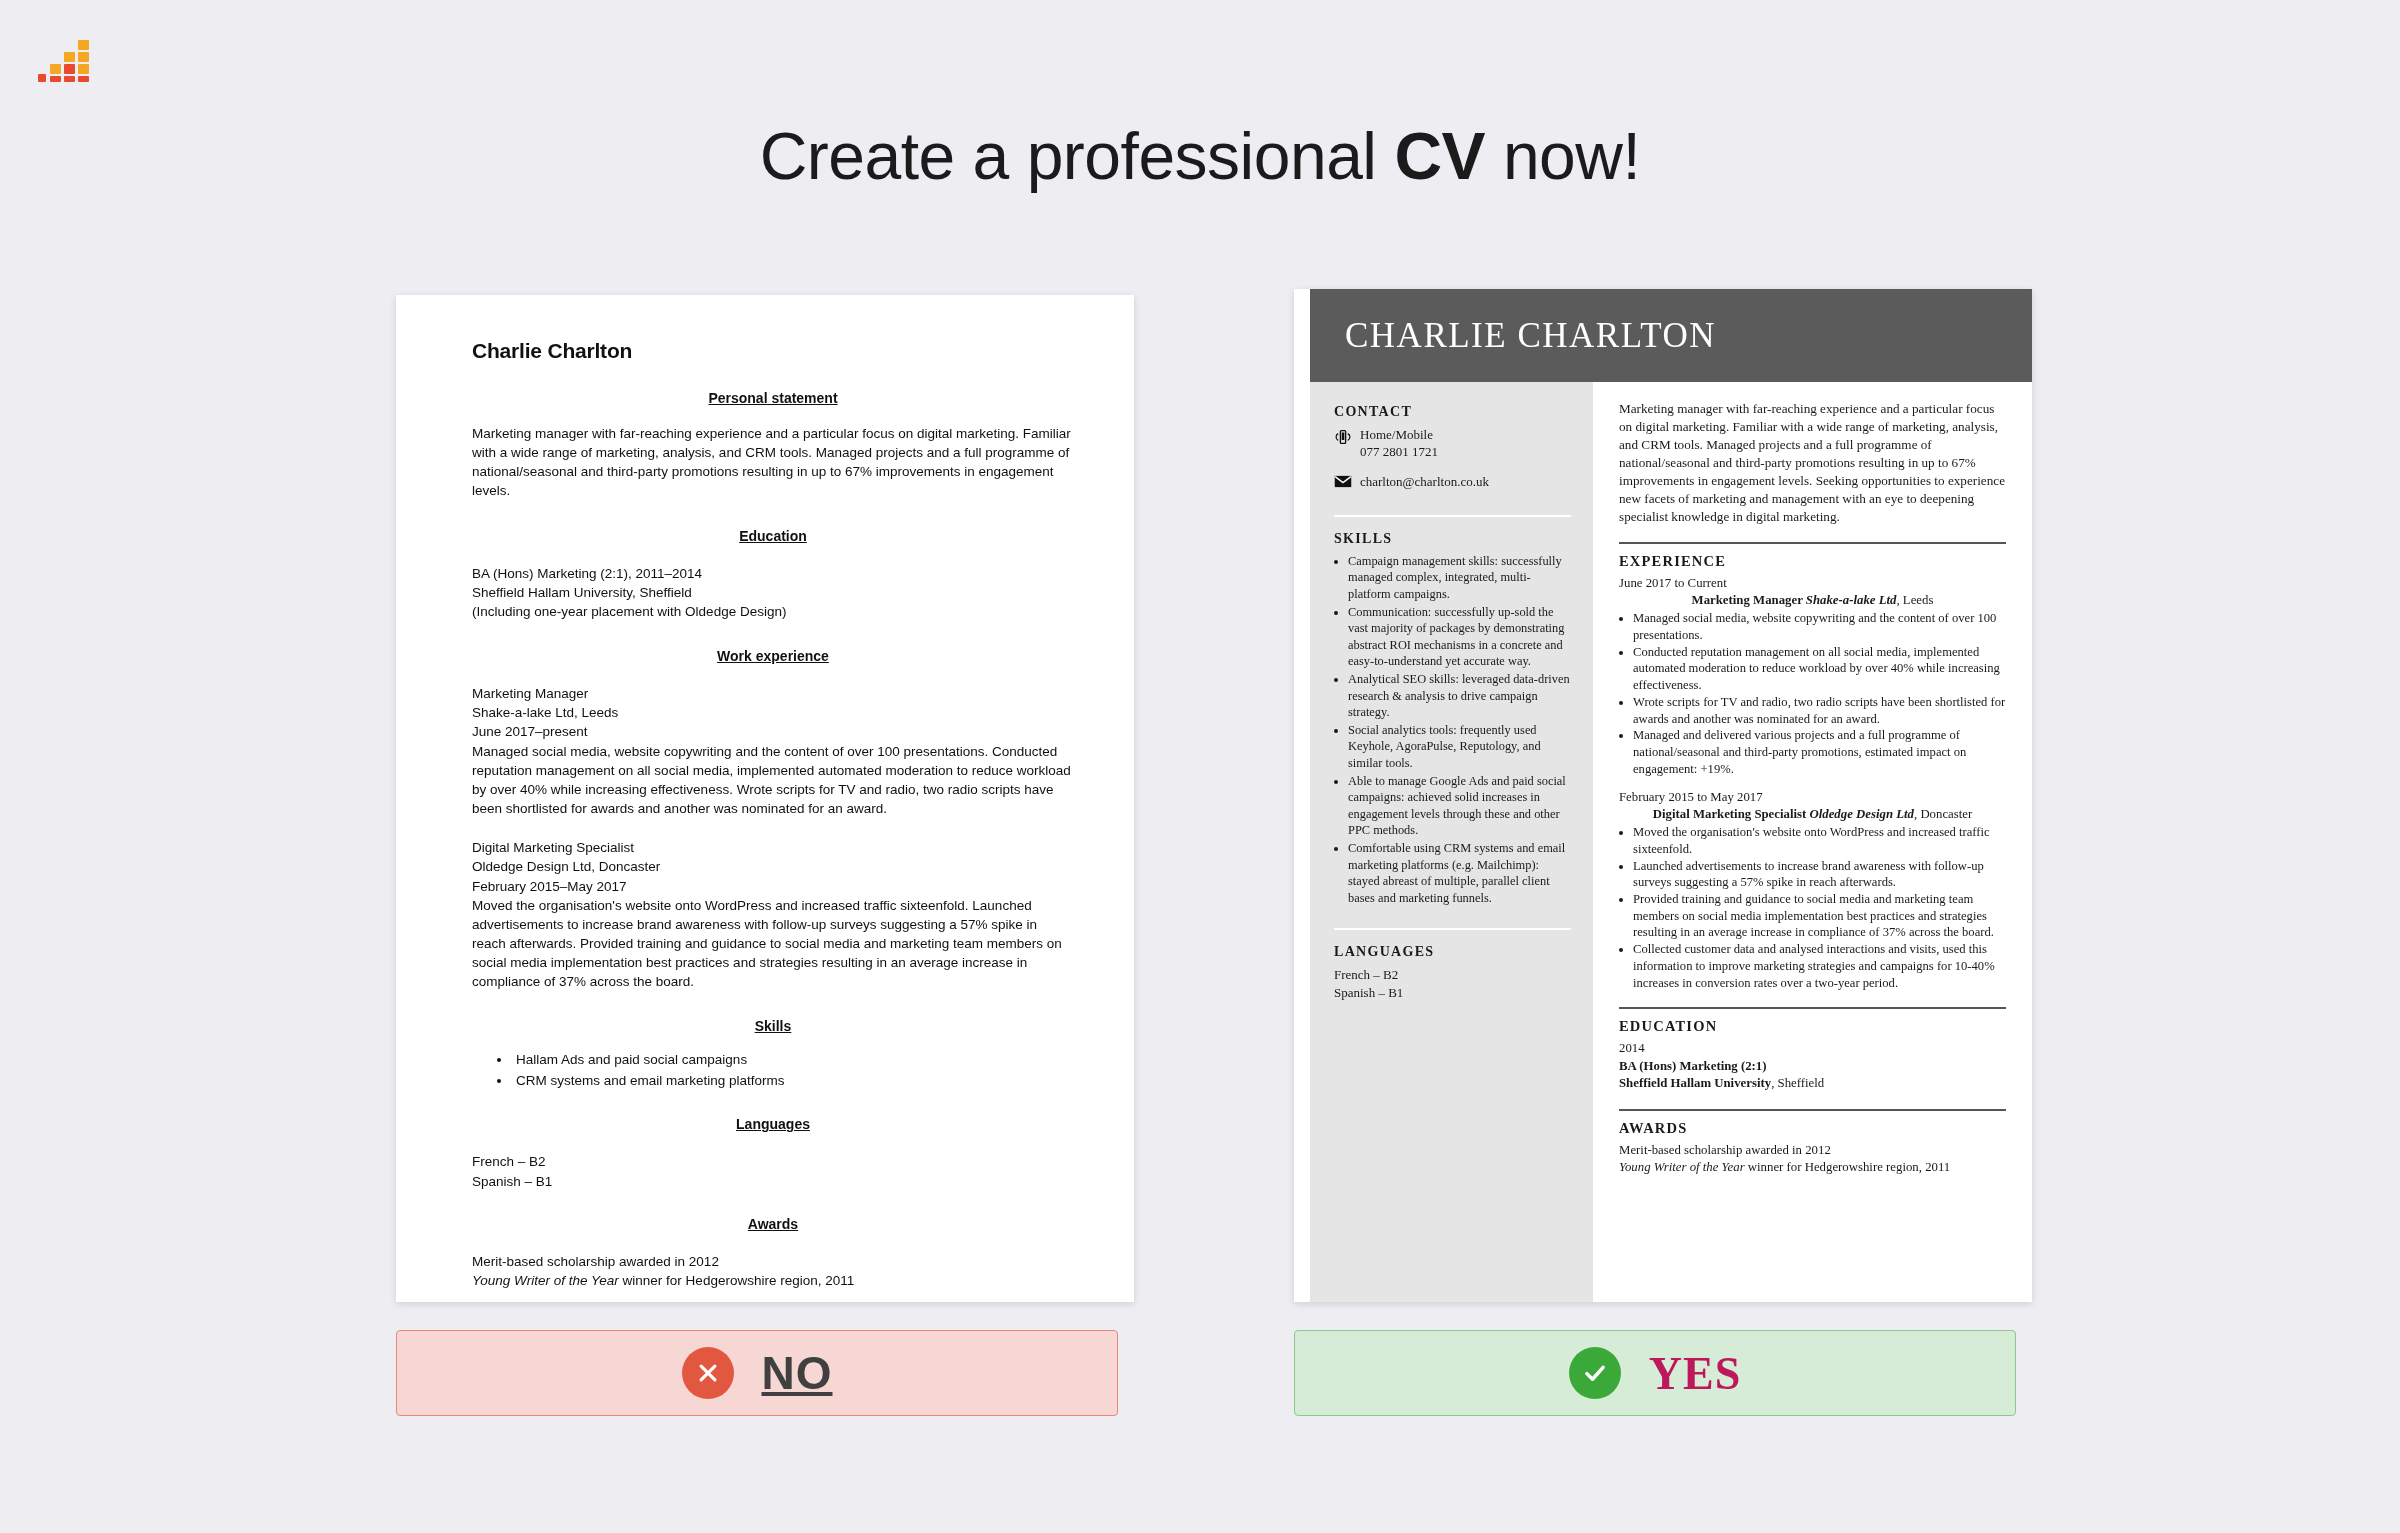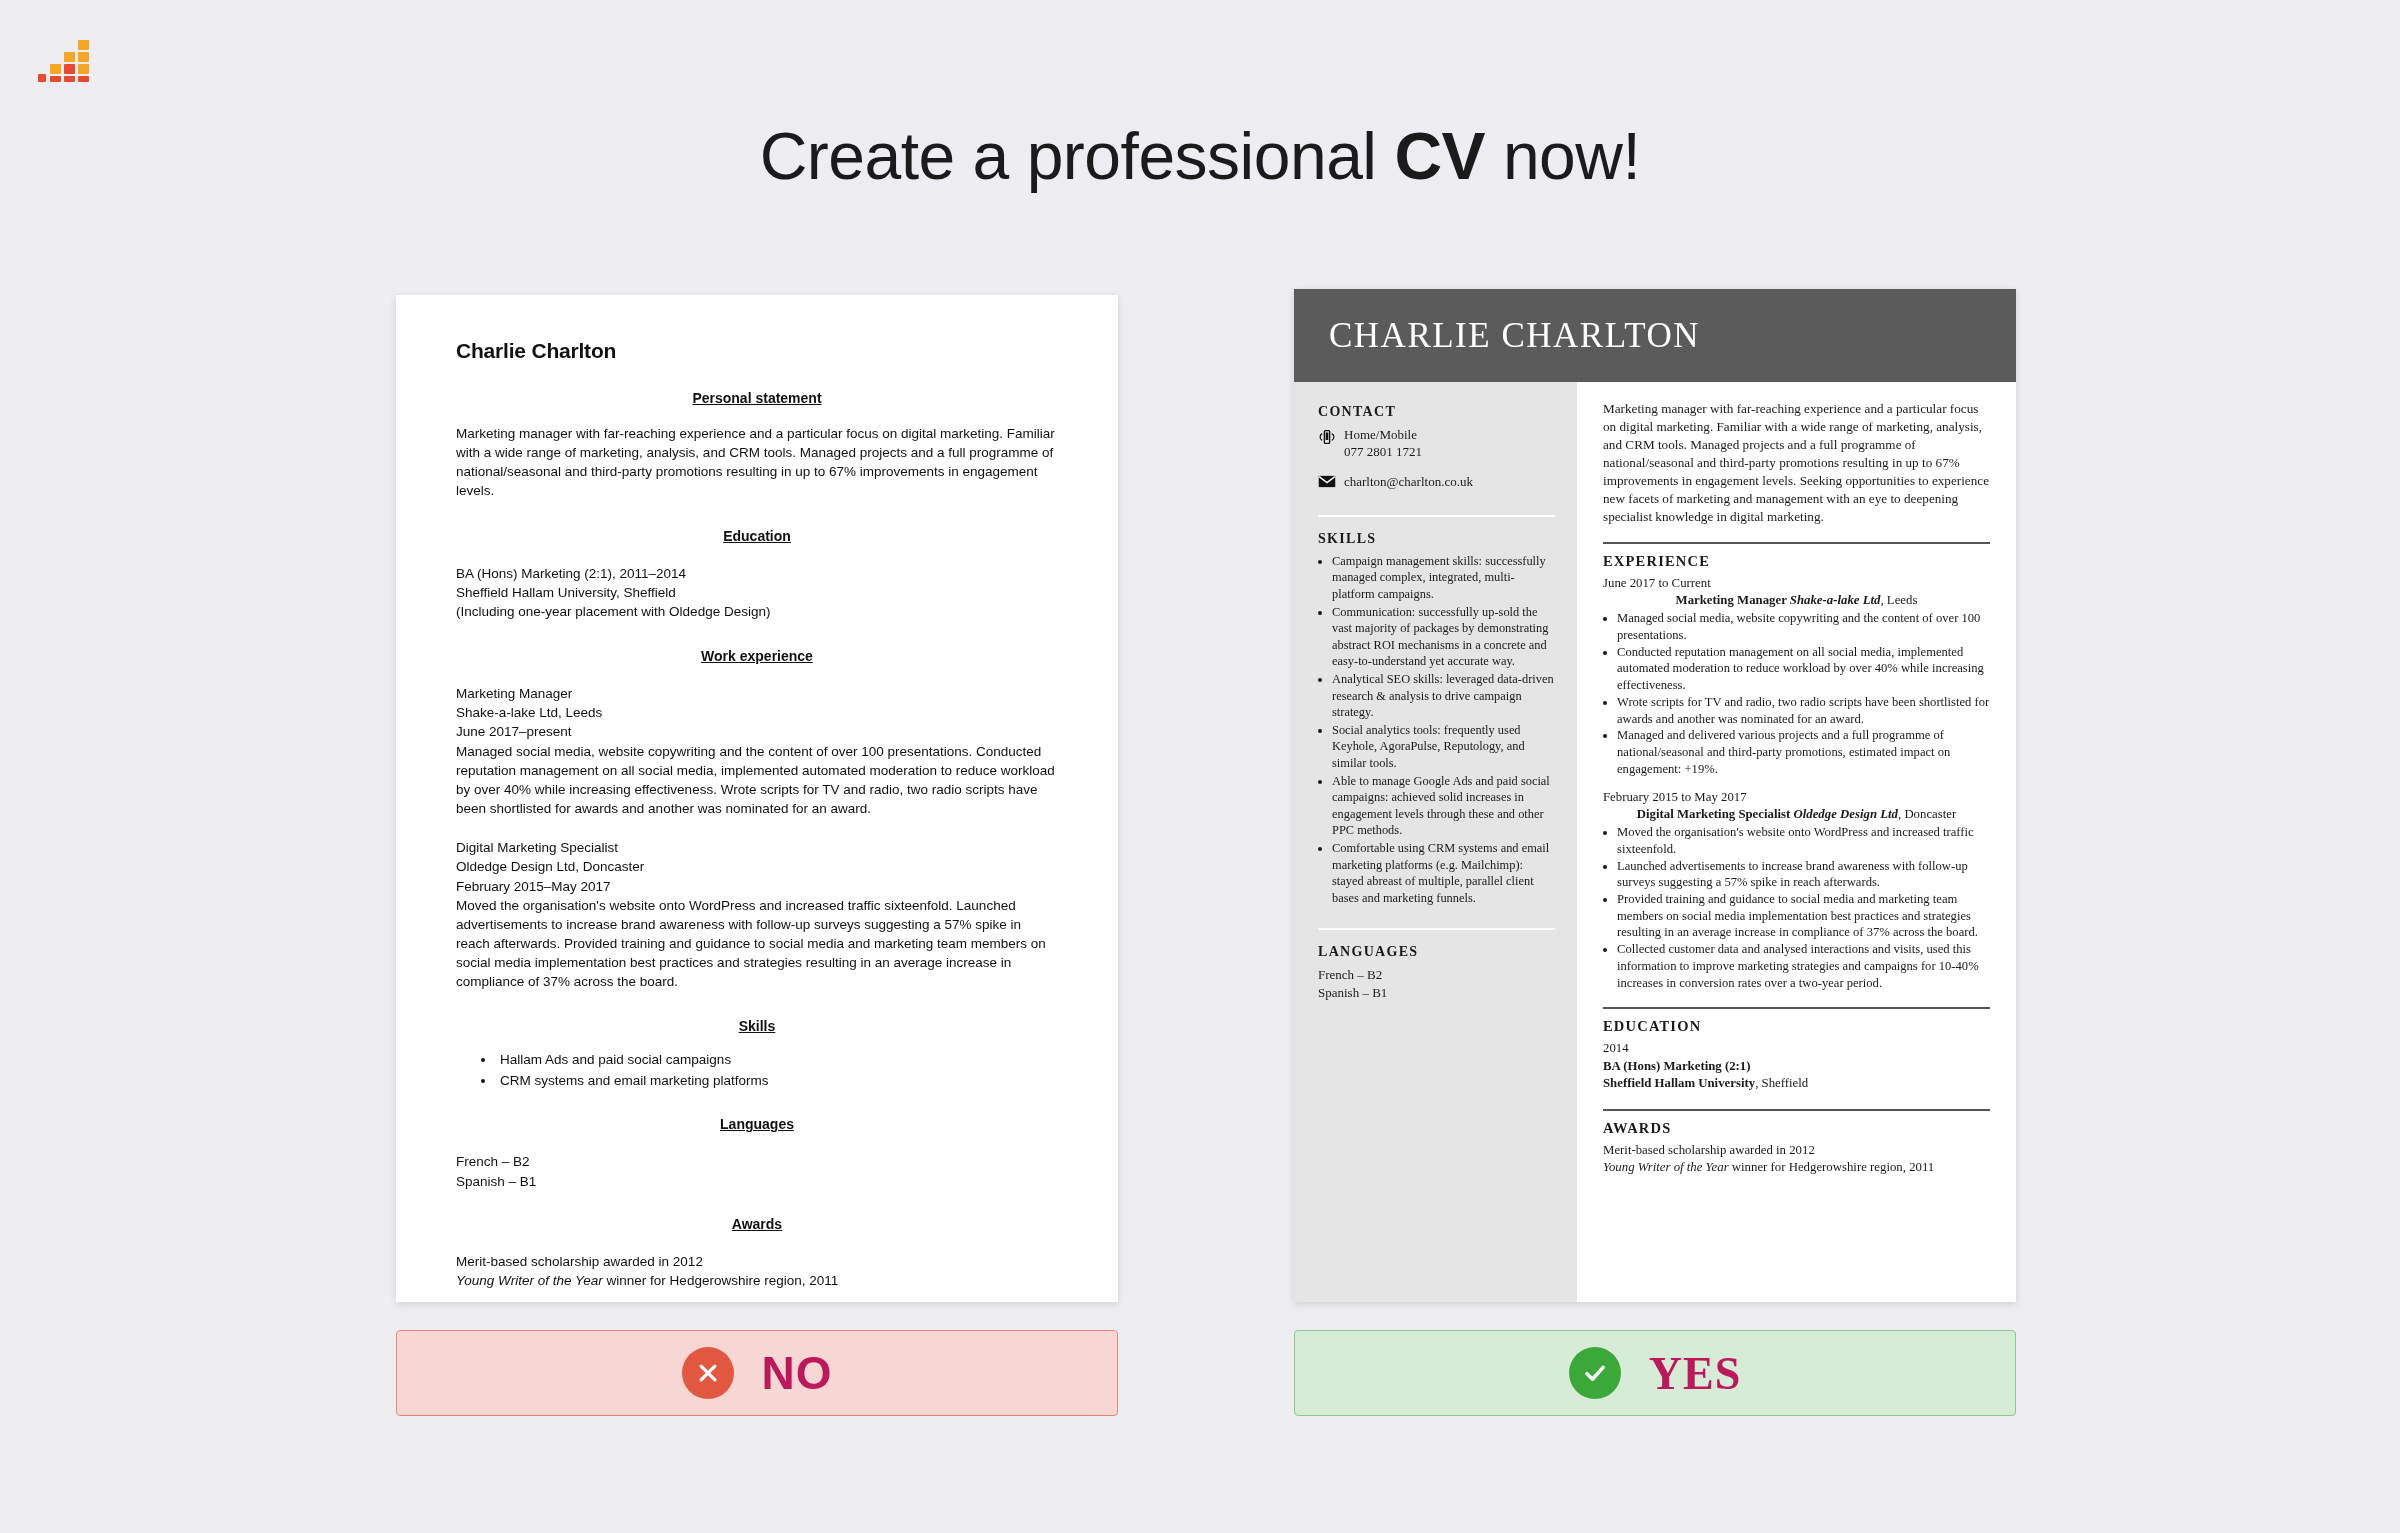--- a/index.html
+++ b/index.html
@@ -18,21 +18,21 @@
   #logo .word{font-family:"DejaVu Sans", sans-serif;font-style:italic;font-weight:bold;
       font-size:58px;letter-spacing:-2px;color:#f5a623;line-height:.95;}
 
   
   #headline{position:absolute;left:0;right:0;top:118px;text-align:center;
       font-size:66px;color:#1b1b1b;font-weight:300;
       font-family:"Liberation Sans", sans-serif;letter-spacing:-.5px;}
   #headline b{font-weight:bold;}
 
   
-  .page{position:absolute;background:#fff;box-shadow:0 2px 7px rgba(0,0,0,.13);}
+  .page{position:absolute;background:#fff;box-shadow:0 2px 7px rgba(0,0,0,.13);padding-left:16px;}
   #page-left{left:396px;top:295px;width:722px;height:1007px;}
   #page-right{left:1294px;top:289px;width:722px;height:1013px;}
 
   
   .l{font-family:"Liberation Sans", sans-serif;color:#111;}
   #page-left .inner{padding:44px 60px 0 60px;}
   .l-name{font-size:21px;font-weight:bold;letter-spacing:-.2px;margin:0 0 8px;}
   .l-contact{font-size:13.5px;line-height:1.38;}
   .l-h{ text-align:center;font-size:14px;font-weight:bold;text-decoration:underline;
         margin:27px 0 0;}
@@ -88,21 +88,21 @@
   .banner{position:absolute;height:86px;border-radius:4px;display:flex;
           align-items:center;justify-content:center;box-sizing:border-box;}
   #banner-no{left:396px;top:1330px;width:722px;background:#f7d7d4;border:1px solid #e8877c;}
   #banner-yes{left:1294px;top:1330px;width:722px;background:#d6ecd6;border:1px solid #8cc98c;}
   .banner .badge{width:52px;height:52px;border-radius:50%;display:flex;
        align-items:center;justify-content:center;margin-right:28px;}
   #banner-no .badge{background:#e2573f;}
   #banner-yes .badge{background:#3aa93a;}
   .banner .lbl{font-size:46px;font-weight:bold;letter-spacing:1px;
        font-family:"Liberation Sans", sans-serif;}
-  #banner-no .lbl{color:#be185d;}
+  #banner-no .lbl{color:#404040;text-decoration:underline;}
   #banner-yes .lbl{color:#be185d;font-family:Liberation Serif, serif;}
 </style>
 </head>
 <body>
 
 <div id="logo">
   <span class="mark">
     <i style="left:0px;top:44px;width:8px;height:8px;background:#e8492f;"></i>
     <i style="left:12px;top:34px;width:11px;height:10px;background:#f5a623;"></i>
     <i style="left:12px;top:46px;width:11px;height:6px;background:#e8492f;"></i>

